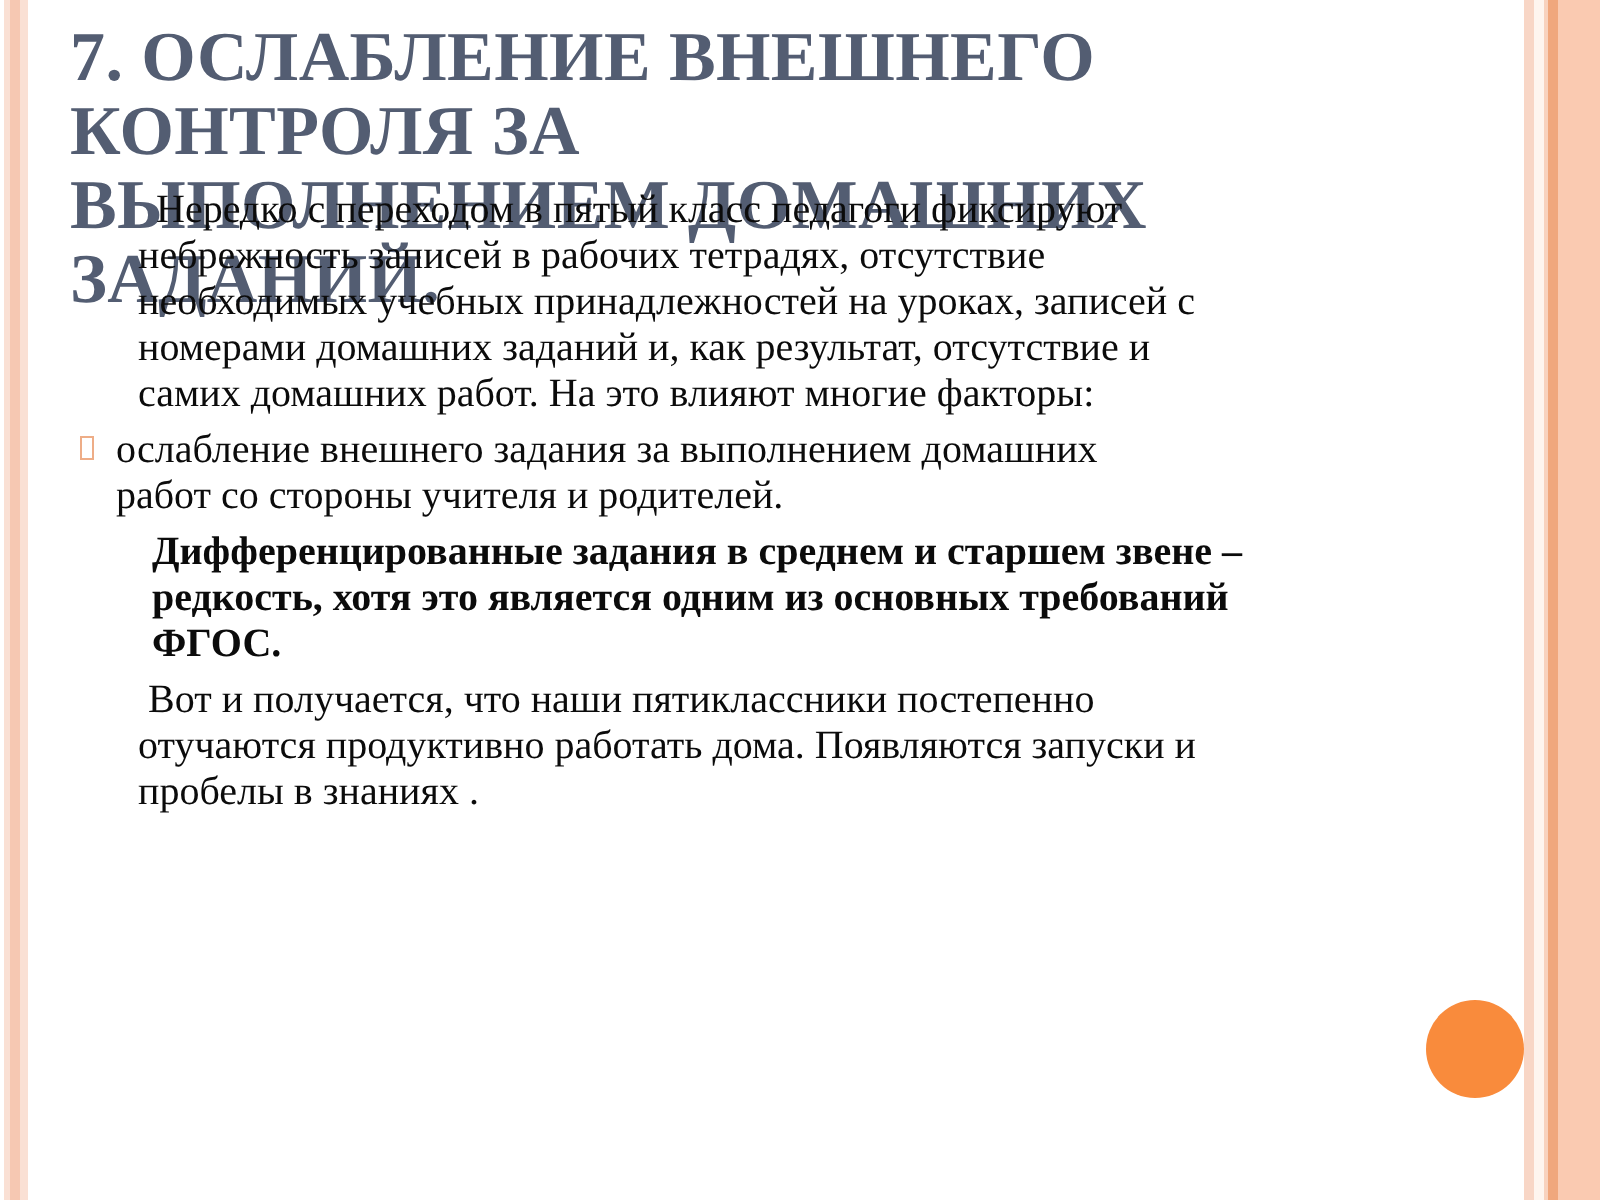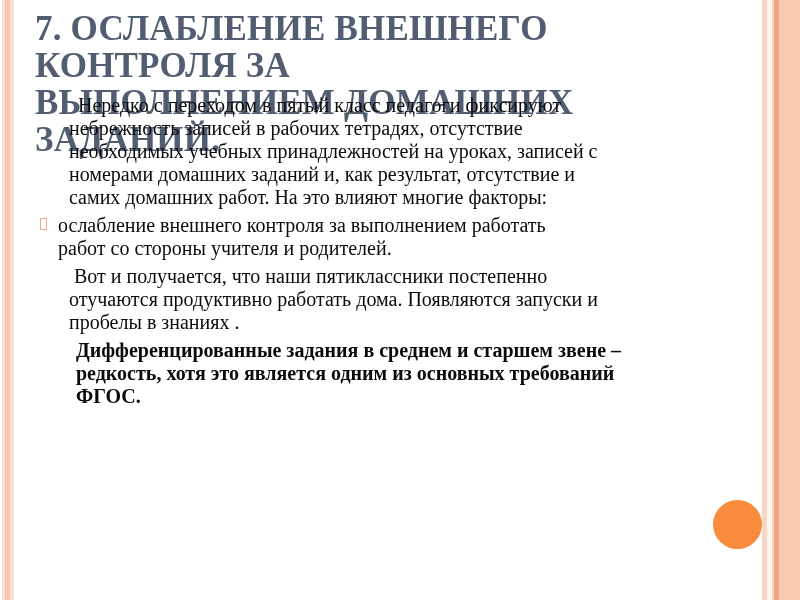--- a/index.html
+++ b/index.html
@@ -77,27 +77,27 @@
   <div class="content">
 
     <p class="para indent">Нередко с переходом в пятый класс педагоги фиксируют
 небрежность записей в рабочих тетрадях, отсутствие
 необходимых учебных принадлежностей на уроках, записей с
 номерами домашних заданий и, как результат, отсутствие и
 самих домашних работ. На это влияют многие факторы:</p>
 
     <div class="bullet">
       <span class="marker"></span>
-      <span class="btext">ослабление внешнего контроля за выполнением работать
+      <span class="btext">ослабление внешнего задания за выполнением домашних
 работ со стороны учителя и родителей.</span>
     </div>
 
+
+    <p class="para bold">Дифференцированные задания в среднем и старшем звене –
+редкость, хотя это является одним из основных требований
+ФГОС.</p>
 
     <p class="para"> Вот и получается, что наши пятиклассники постепенно
 отучаются продуктивно работать дома. Появляются запуски и
 пробелы в знаниях .</p>
 
-    <p class="para bold">Дифференцированные задания в среднем и старшем звене –
-редкость, хотя это является одним из основных требований
-ФГОС.</p>
-
   </div>
 </div>
 
 </body></html>

